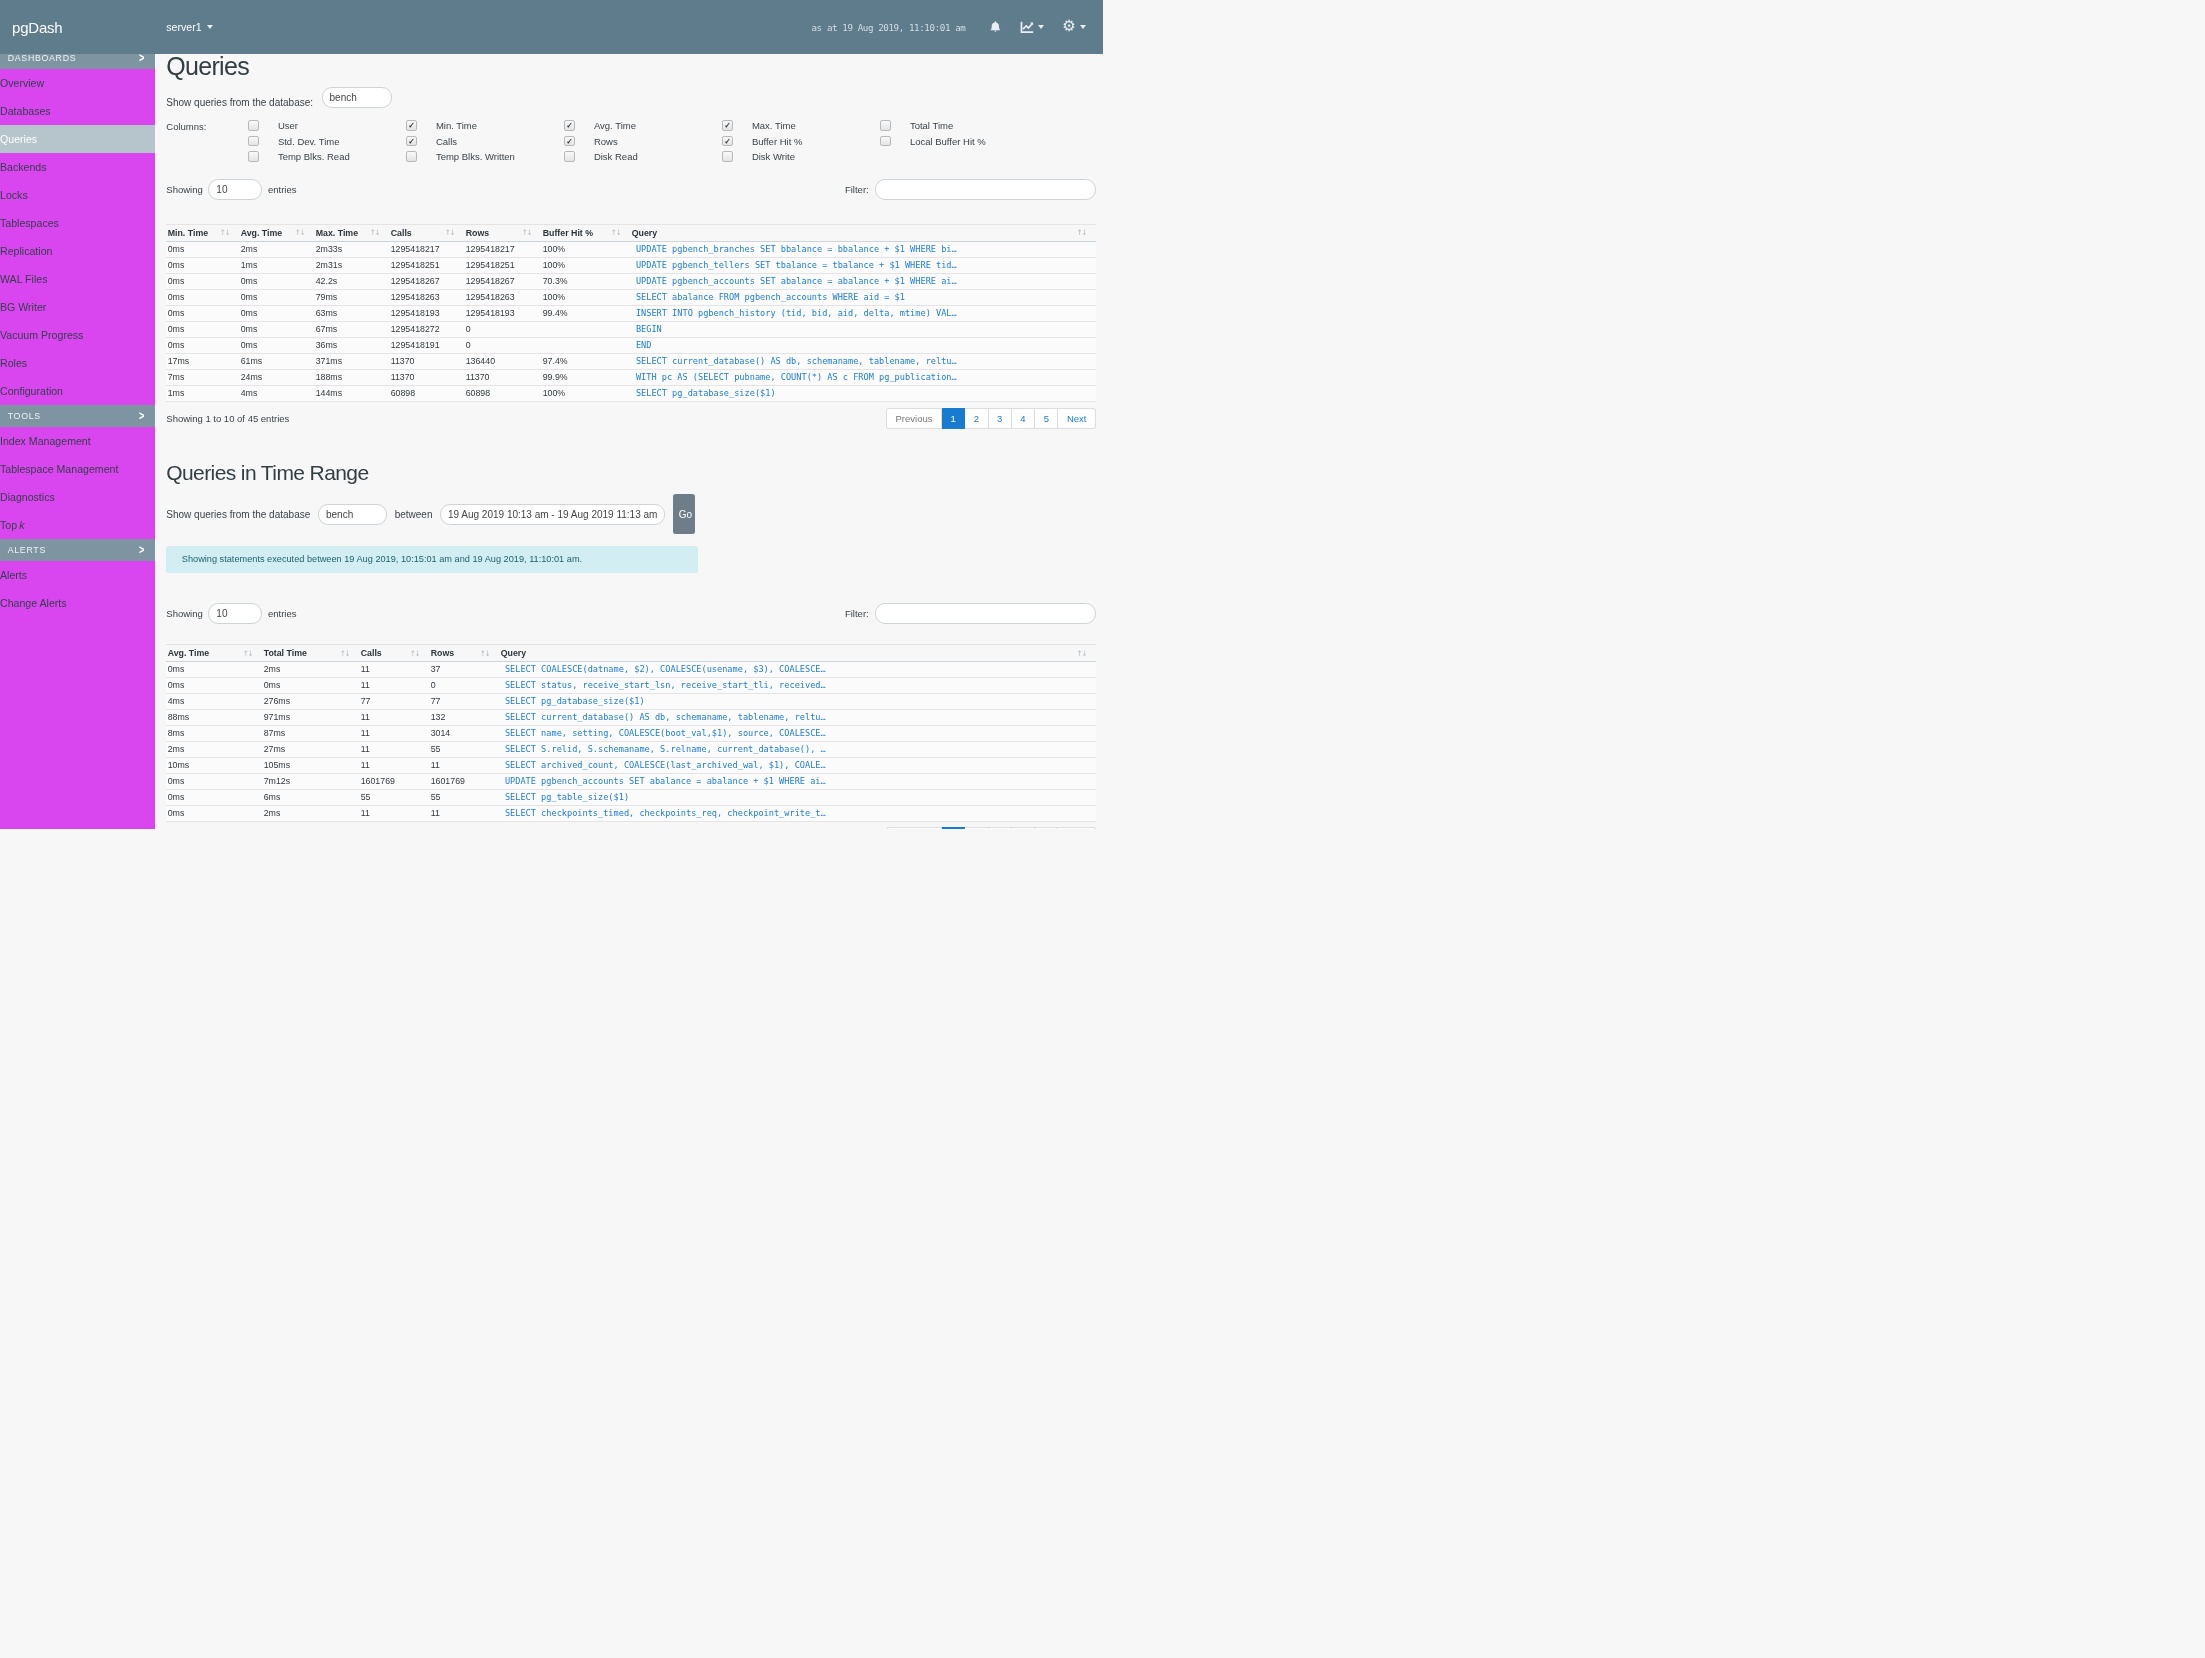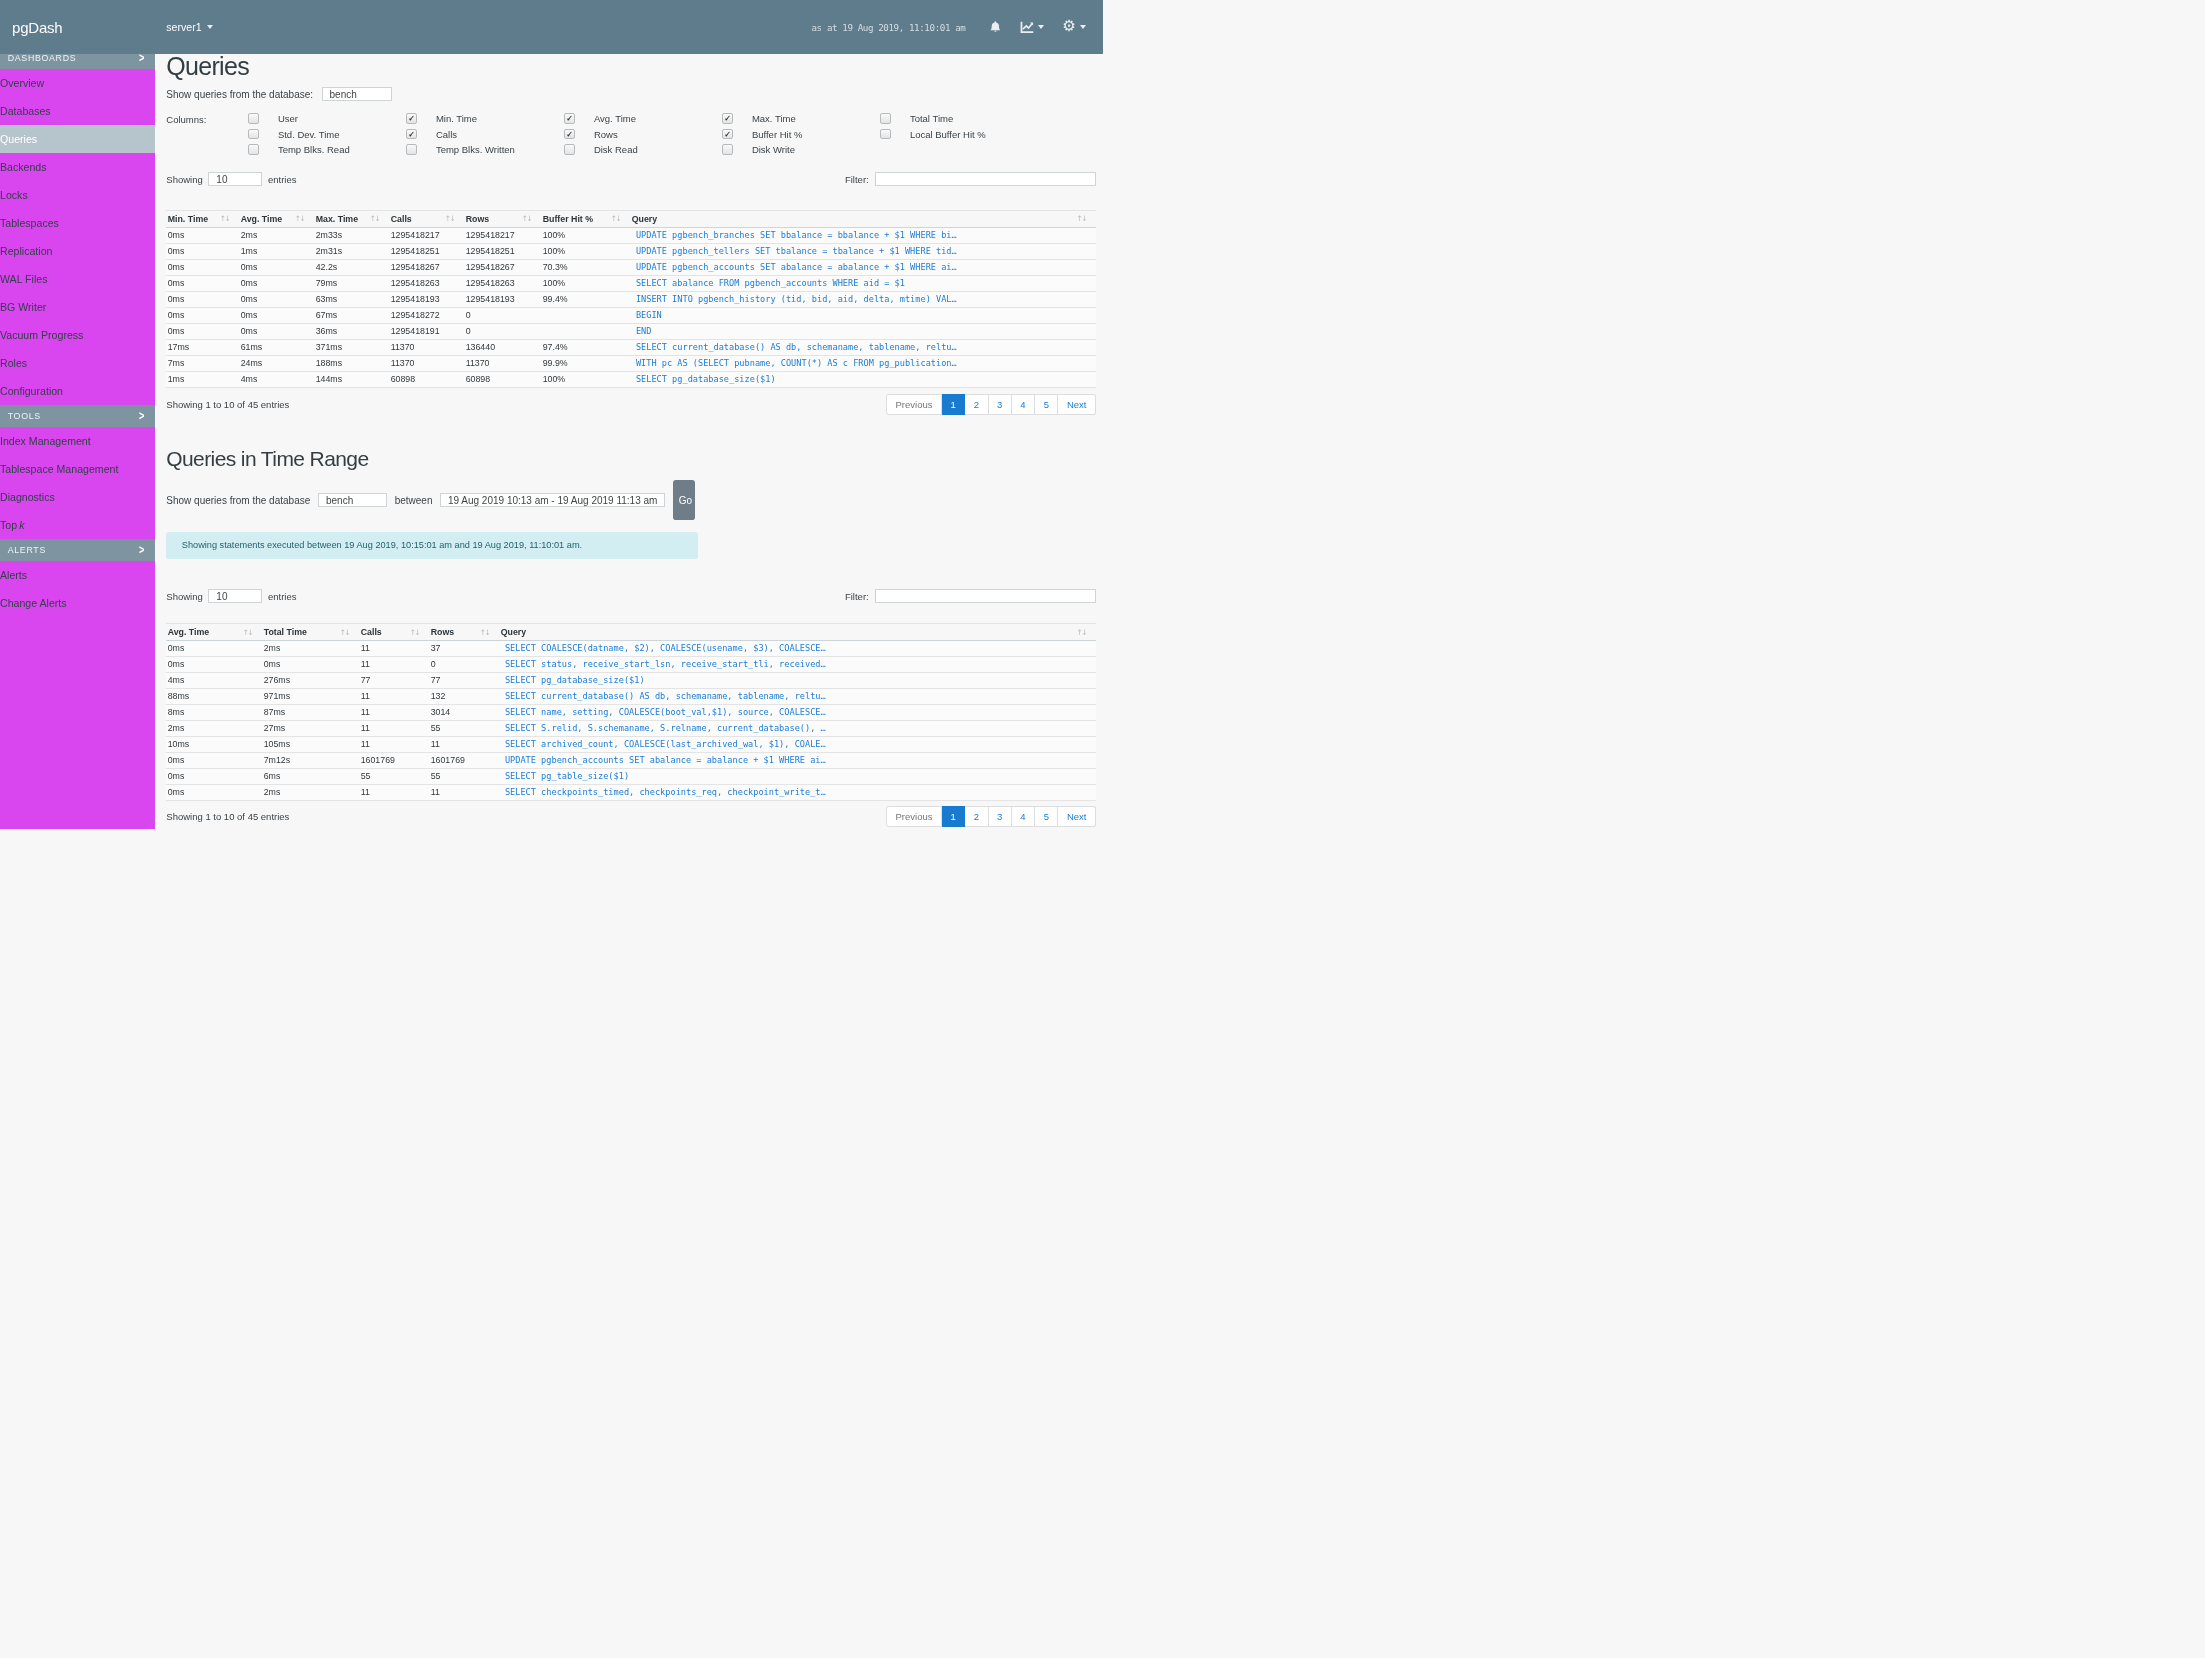--- a/index.html
+++ b/index.html
@@ -23,22 +23,22 @@
   .chev { font-size:9.2px; font-weight:bold; color:#fff; transform:scaleY(1.3); }
   .side-item { height:28px; line-height:28px; color:#333f49; font-size:10.6px; cursor:pointer; white-space:nowrap; }
   .side-item.active { background:#b6c4cb; color:#fff; }
   .side-item i { font-style:italic; margin-left:2.1px; }
 
   
   .main { position:absolute; left:155px; top:39px; width:948px; padding:0 7px 0 11.3px; }
   .page-title { font-size:25px; font-weight:400; color:#333e44; letter-spacing:-0.7px; margin:12px 0 0 0; line-height:1.2; }
   .section-title { font-size:21px; font-weight:400; color:#333e44; letter-spacing:-0.6px; margin:32px 0 0 0; line-height:1.15; }
   .lbl { font-size:10px; color:#3a4349; }
-  .input { background:#fff; border:0.7px solid #cfd4d6; border-radius:0; height:14px; padding:0 7px; font-size:10px; color:#444; font-family:"Liberation Sans",sans-serif; outline:none; }
-  .db-row { margin-top:6.3px; display:flex; align-items:center; gap:8.5px; }
+  .input { background:#fff; border:0.7px solid #cfd4d6; border-radius:10px; height:21px; padding:0 7px; font-size:10px; color:#444; font-family:"Liberation Sans",sans-serif; outline:none; }
+  .db-row { margin-top:6.3px; display:flex; align-items:flex-end; gap:8.5px; }
   .db-input { width:70px; }
 
   .columns-row { margin-top:12px; display:flex; font-size:9.5px; color:#3a4349; }
   .columns-label { width:82px; padding-top:0.7px; }
   .checkbox-col { width:158px; display:flex; flex-direction:column; gap:5px; }
   .checkbox-item { display:flex; align-items:center; gap:19px; height:10.6px; cursor:pointer; }
   .cb { width:10.6px; height:10.6px; border:0.7px solid #b5b9bb; border-radius:2.1px; background:linear-gradient(#f9f9f9,#e4e4e4); display:flex; align-items:center; justify-content:center; font-size:8px; font-weight:bold; color:#2e2e2e; flex:0 0 10.6px; }
 
   .showing-row { display:flex; align-items:center; font-size:9.5px; color:#3a4349; }
   .showing-row.first { margin-top:17px; }

